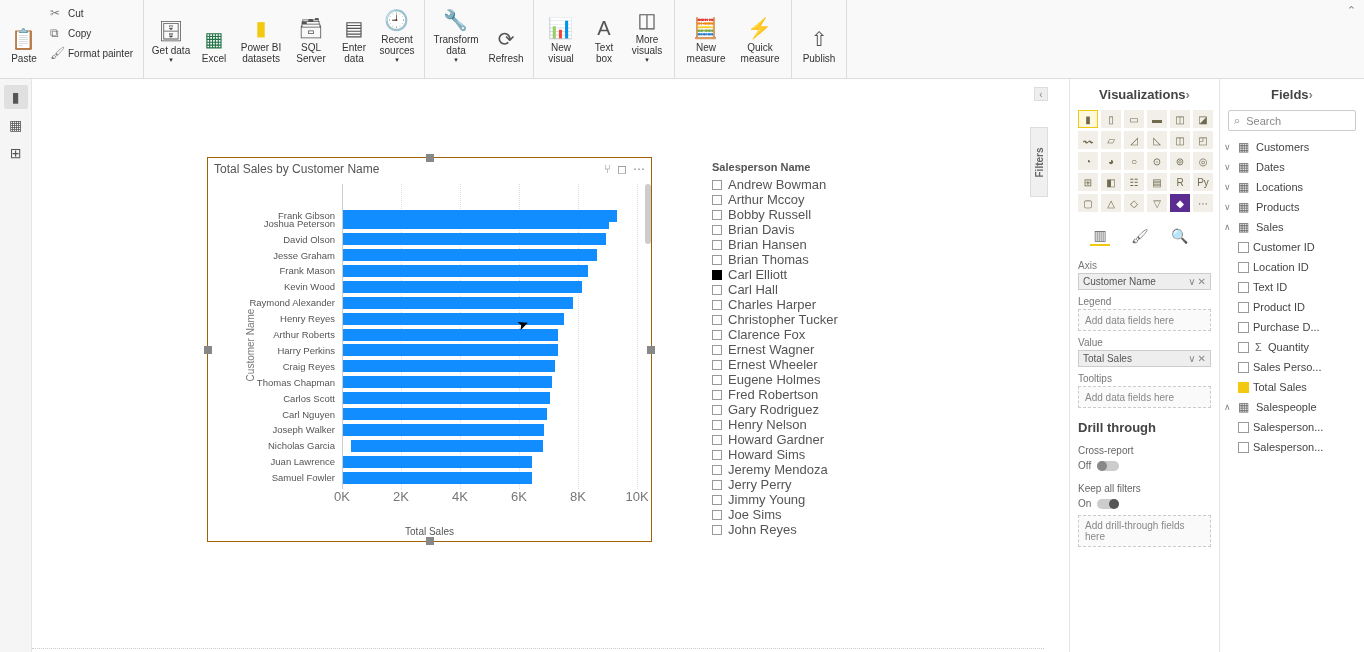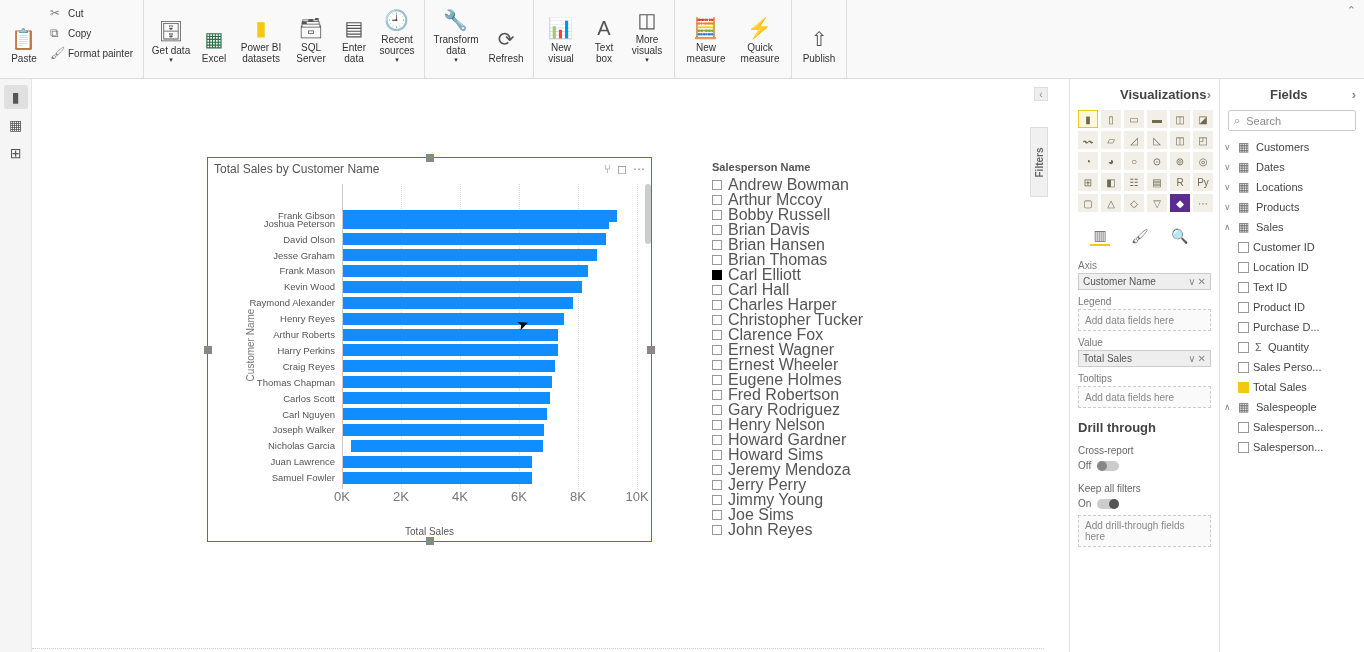--- a/index.html
+++ b/index.html
@@ -45,31 +45,31 @@
 .x-ticks { position: absolute; left: 124px; right: 4px; bottom: 0; height: 16px; }
 .x-tick { position: absolute; font-size: 13px; color: #777; transform: translateX(-50%); }
 .x-title { position: absolute; bottom: 4px; left: 50%; transform: translateX(-50%); font-size: 10px; color: #555;}
 .grid-line { position: absolute; top: 0; bottom: 16px; border-left: 1px dotted #ddd; }
 .mini-scroll { position: absolute; right: 0; top: 26px; width: 6px; height: 60px; background: #ccc; border-radius: 3px; }
 .cursor-arrow { position: absolute; left: 309px; top: 158px; font-size: 14px; color:#000; transform: rotate(-20deg); pointer-events:none;}
 
 
 .visual-slicer { position: absolute; left: 680px; top: 74px; width: 190px; height: 380px; }
 .slicer-title { font-size: 11px; font-weight: 600; color: #555; margin-bottom: 4px;}
-.slicer-item { display: flex; align-items: center; gap: 6px; font-size: 16px; color: #555; height: 15px; cursor: pointer; }
+.slicer-item { display: flex; align-items: center; gap: 6px; font-size: 13px; color: #555; height: 15px; cursor: pointer; }
 .slicer-item .chk { width: 10px; height: 10px; border: 1px solid #999; background: #fff; flex-shrink: 0; }
 .slicer-item.sel .chk { background: #000; border-color:#000; }
 
 
 .collapse-tab { position: absolute; right: 316px; top: 8px; width: 14px; height: 14px; background: #eee; display:flex; align-items:center; justify-content:center; font-size:10px; color:#888; cursor:pointer; border:1px solid #ddd;}
 .filters-tab { position: absolute; right: 316px; top: 48px; width: 18px; height: 70px; background: #f0f0f0; border:1px solid #ddd; display:flex; align-items:center; justify-content:center; cursor:pointer;}
 .filters-tab span { transform: rotate(-90deg); font-size: 10px; color:#666; font-weight:600;}
 .panel { width: 145px; border-left: 1px solid #e5e5e5; display: flex; flex-direction: column; background: #fff; }
 .panel.viz { width: 150px; }
-.panel-header { display: flex; align-items: center; justify-content: space-between; padding: 8px 8px 4px 8px; font-size: 13px; font-weight: 600; color: #444; margin-left: 42px; }
+.panel-header { display: flex; align-items: center; justify-content: center; padding: 8px 8px 4px 8px; font-size: 13px; font-weight: 600; color: #444; }
 .panel-header .chev { font-size: 13px; color: #888; cursor: pointer; }
 .viz-gallery { display: grid; grid-template-columns: repeat(6, 20px); gap: 3px; padding: 4px 8px; }
 .viz-ico { width: 20px; height: 18px; background: #f1efe8; border: 1px solid transparent; display:flex; align-items:center; justify-content:center; font-size:10px; color:#6f6a4e; cursor:pointer; }
 .viz-ico.sel { border: 1px solid #f2c811; background: #fff8dc; }
 .viz-ico.purple { background: #5c2d91; color:#fff;}
 .viz-tools { display:flex; gap: 20px; padding: 10px 12px 4px 20px;}
 .viz-tool { width:20px; height:20px; display:flex; align-items:center; justify-content:center; color:#666; font-size:14px; cursor:pointer; }
 .viz-tool.sel { border-bottom:2px solid #f2c811; }
 .field-well { padding: 4px 8px; }
 .well-label { font-size: 10px; color: #777; margin: 6px 0 2px 0;}

